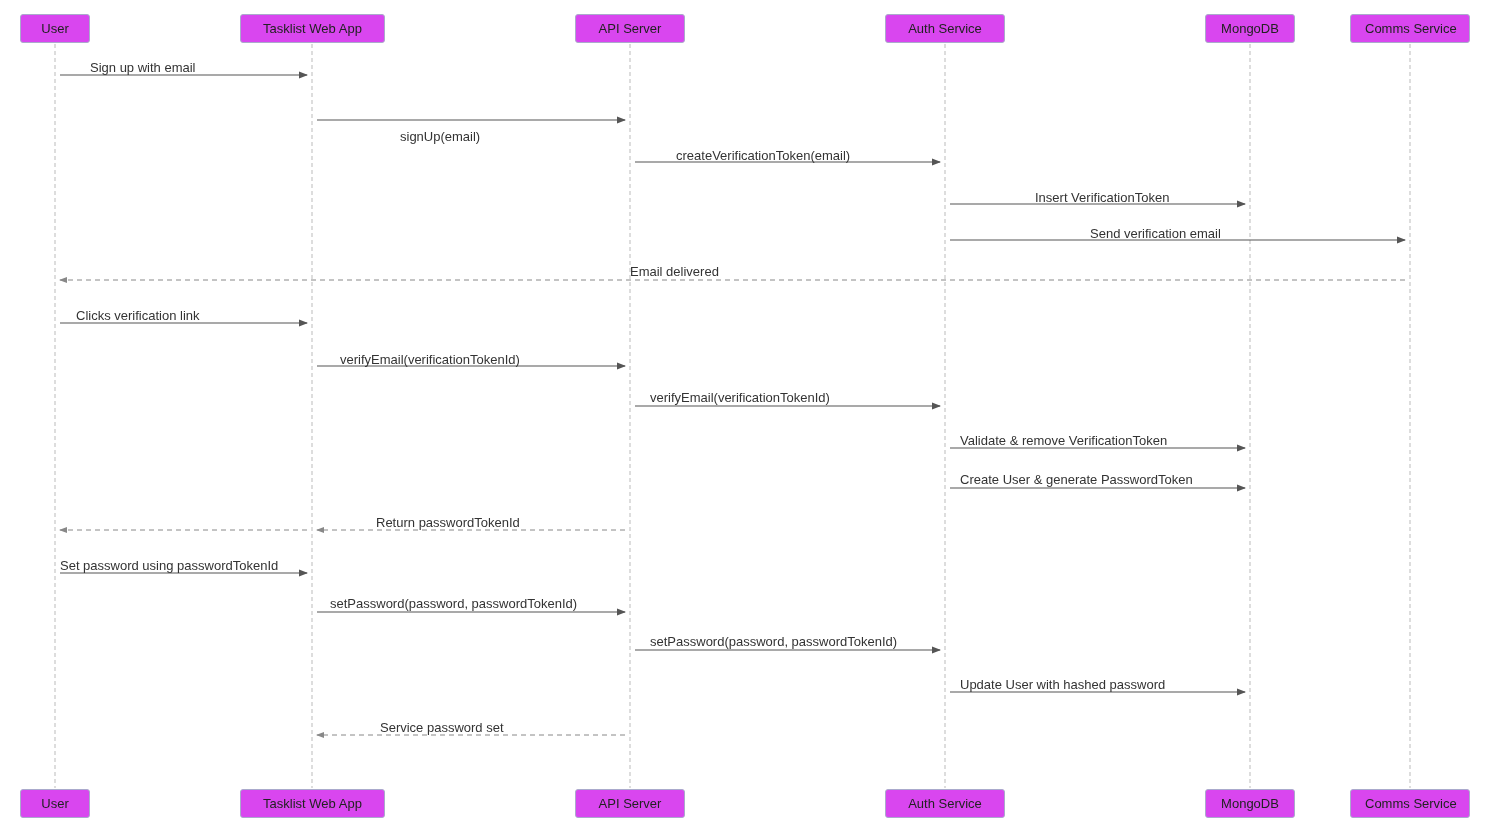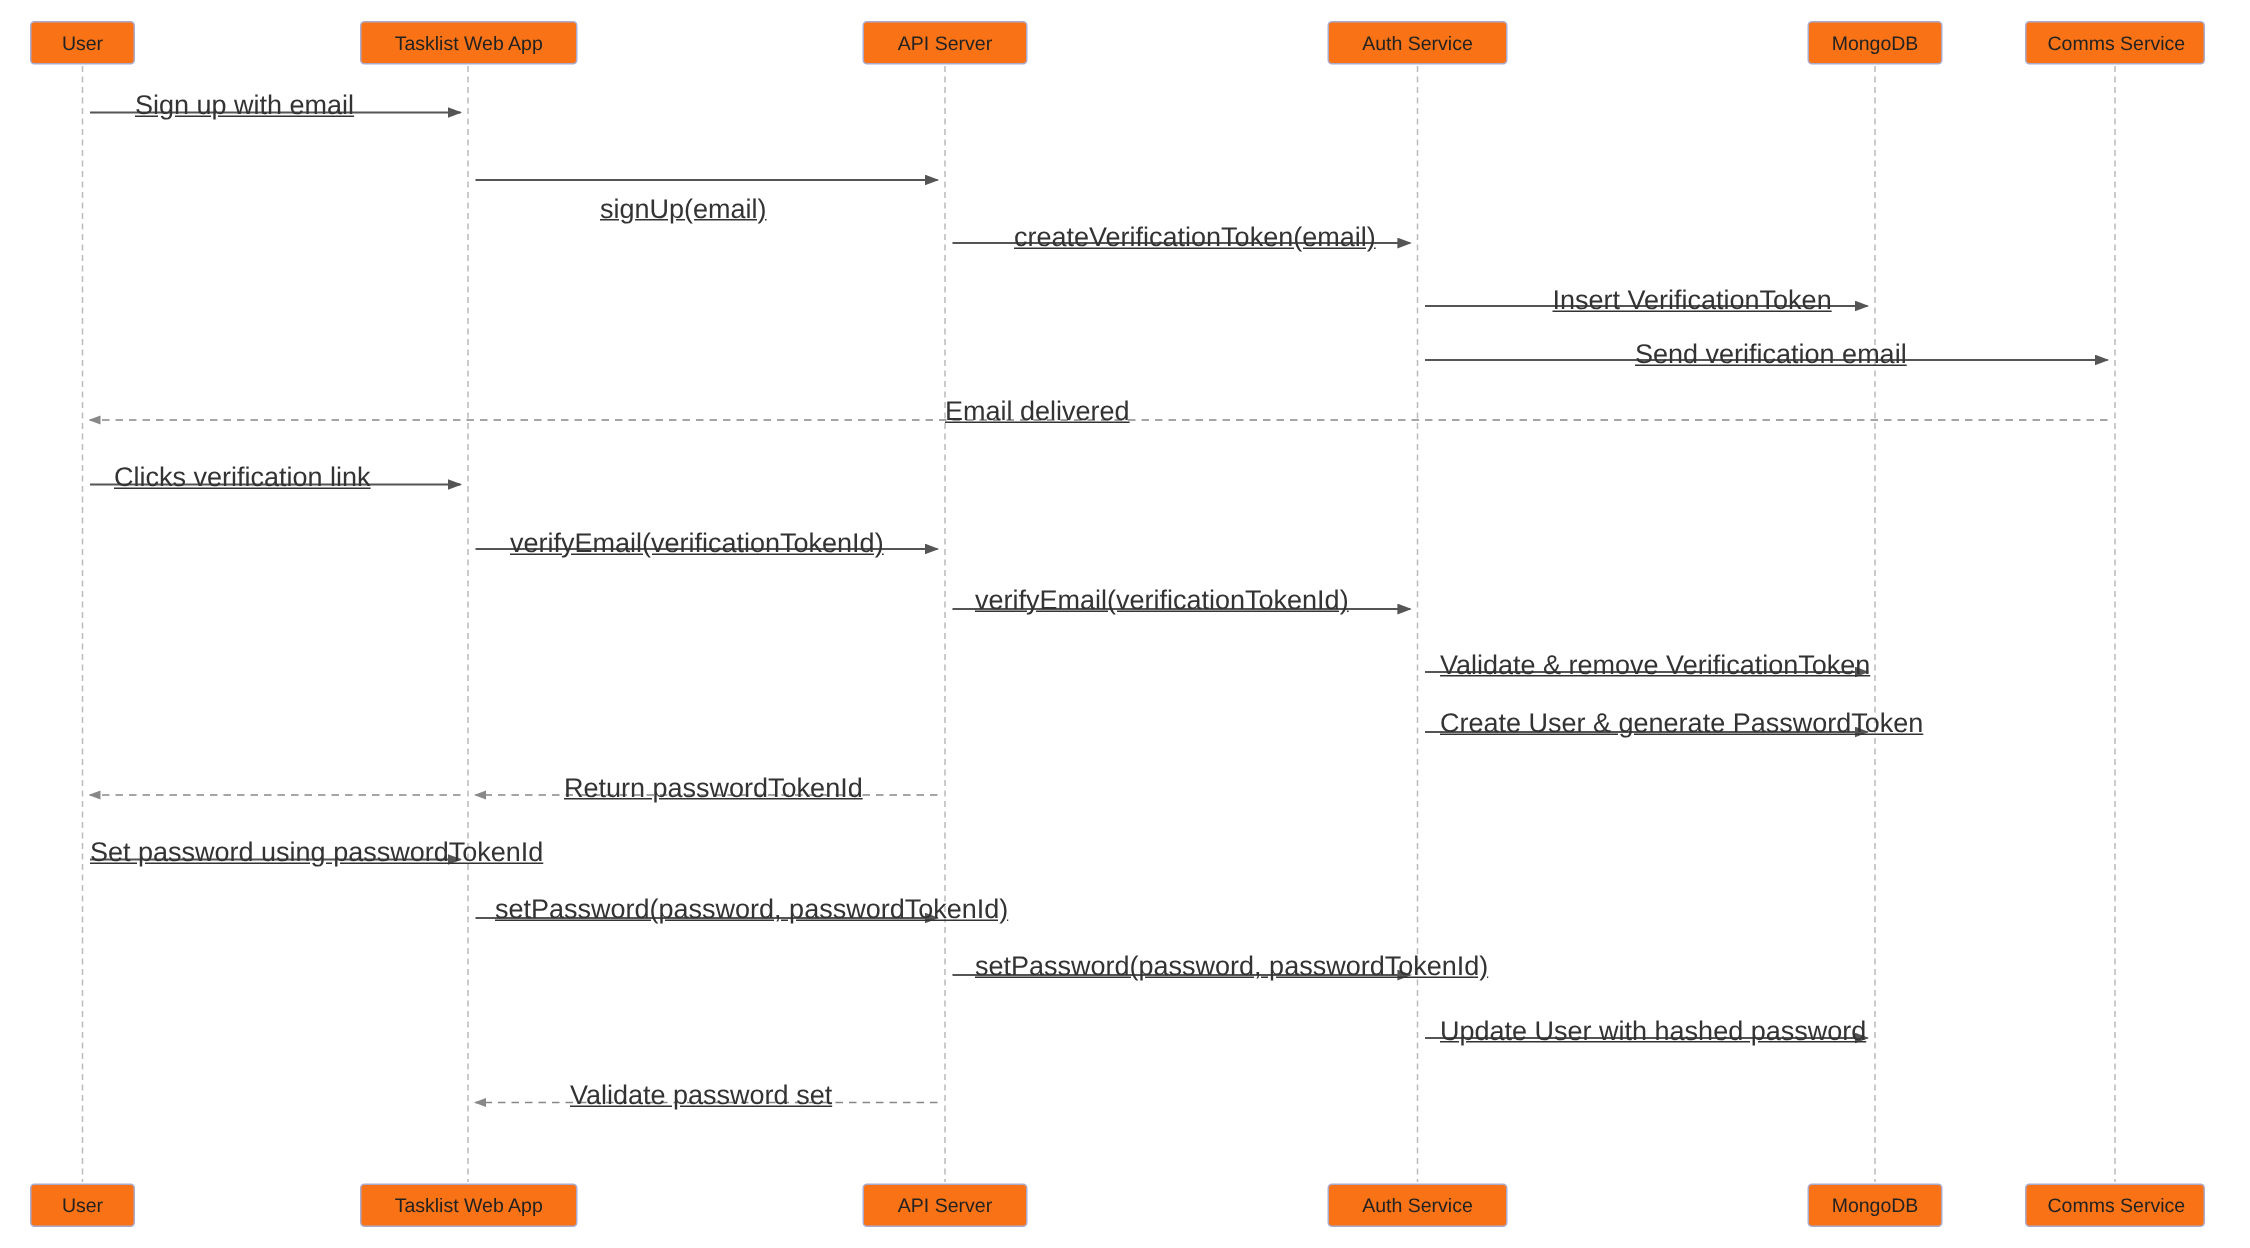--- a/index.html
+++ b/index.html
@@ -13,44 +13,43 @@
       overflow: hidden;
       position: relative;
     }
     .diagram-container {
       position: relative;
       width: 1500px;
       height: 832px;
     }
     .actor-box {
       position: absolute;
-      background: #f97316;
+      background: #d946ef;
       border: 1px solid #aaaacc;
       border-radius: 3px;
       padding: 6px 14px;
       font-size: 13px;
       font-weight: 500;
       color: #222;
       text-align: center;
       white-space: nowrap;
     }
     svg.diagram-svg {
       position: absolute;
       top: 0;
       left: 0;
       width: 1500px;
       height: 832px;
       pointer-events: none;
     }
     .msg-label {
       position: absolute;
-      font-size: 18px;
+      font-size: 13px;
       color: #333;
       white-space: nowrap;
-      text-decoration: underline;
     }
   </style>
 </head>
 <body>
 
 <div class="diagram-container">
 
   <div class="actor-box" style="left:20px;top:14px;width:70px;">User</div>
   <div class="actor-box" style="left:240px;top:14px;width:145px;">Tasklist Web App</div>
   <div class="actor-box" style="left:575px;top:14px;width:110px;">API Server</div>
@@ -133,15 +132,15 @@
   <div class="msg-label" style="left:76px;top:308px;">Clicks verification link</div>
   <div class="msg-label" style="left:340px;top:352px;">verifyEmail(verificationTokenId)</div>
   <div class="msg-label" style="left:650px;top:390px;">verifyEmail(verificationTokenId)</div>
   <div class="msg-label" style="left:960px;top:433px;">Validate &amp; remove VerificationToken</div>
   <div class="msg-label" style="left:960px;top:472px;">Create User &amp; generate PasswordToken</div>
   <div class="msg-label" style="left:376px;top:515px;">Return passwordTokenId</div>
   <div class="msg-label" style="left:60px;top:558px;">Set password using passwordTokenId</div>
   <div class="msg-label" style="left:330px;top:596px;">setPassword(password, passwordTokenId)</div>
   <div class="msg-label" style="left:650px;top:634px;">setPassword(password, passwordTokenId)</div>
   <div class="msg-label" style="left:960px;top:677px;">Update User with hashed password</div>
-  <div class="msg-label" style="left:380px;top:720px;">Validate password set</div>
+  <div class="msg-label" style="left:380px;top:720px;">Service password set</div>
 
 </div>
 
 </body></html>

